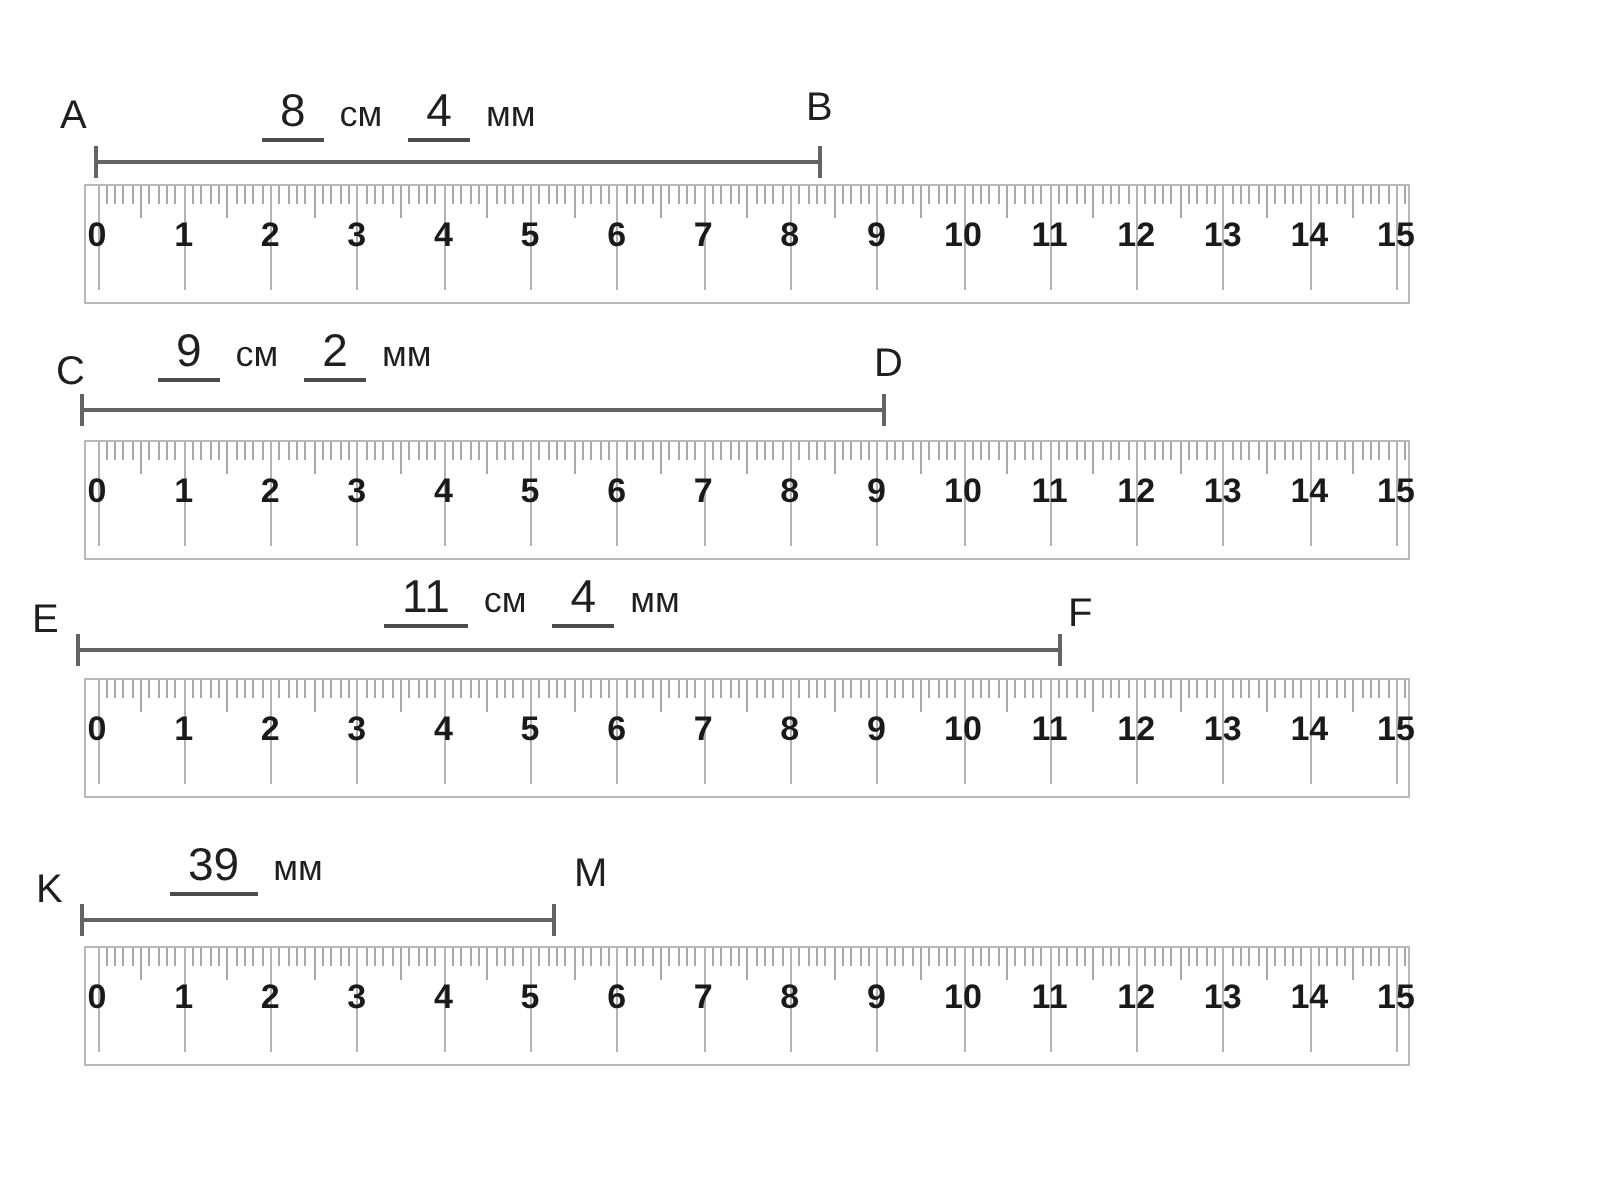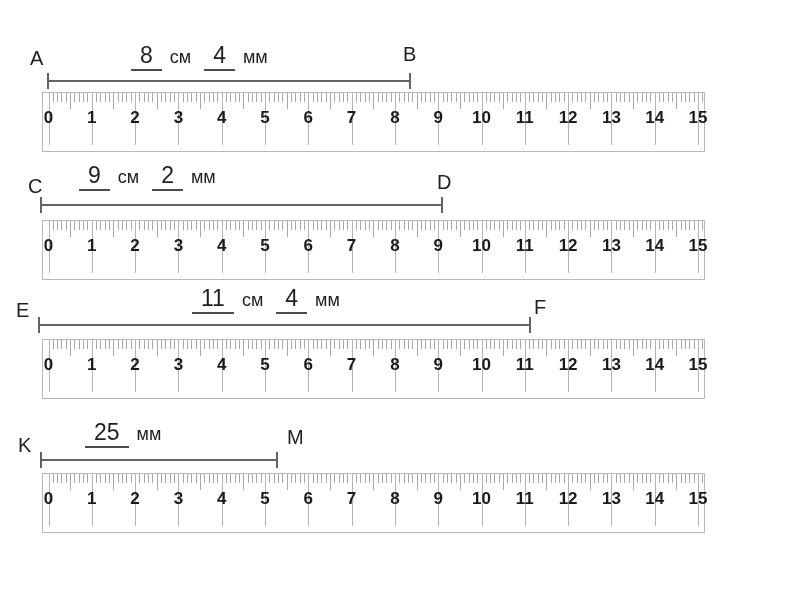--- a/index.html
+++ b/index.html
@@ -589,21 +589,21 @@
         <div class="num" style="left: 466.8px;">11</div>
         <div class="num" style="left: 510.1px;">12</div>
         <div class="num" style="left: 553.4px;">13</div>
         <div class="num" style="left: 596.7px;">14</div>
         <div class="num" style="left: 640px;">15</div>
       </div>
   </div>
 
   <div class="group">
     <div class="measure" style="left:85px;top:421px">
-      <span class="mval">25</span>
+      <span class="mval">39</span>
       <span class="munit last">мм</span>
     </div>
     <div class="letter" style="left:18px;top:434px">K</div>
     <div class="letter" style="left:287px;top:426px">M</div>
     <div class="segment" style="left:40px;top:452px;width:238px">
       <div class="seg-line"></div>
       <div class="seg-tick st"></div>
       <div class="seg-tick en"></div>
     </div>
     <div class="ruler" style="left:42px;top:473px">

